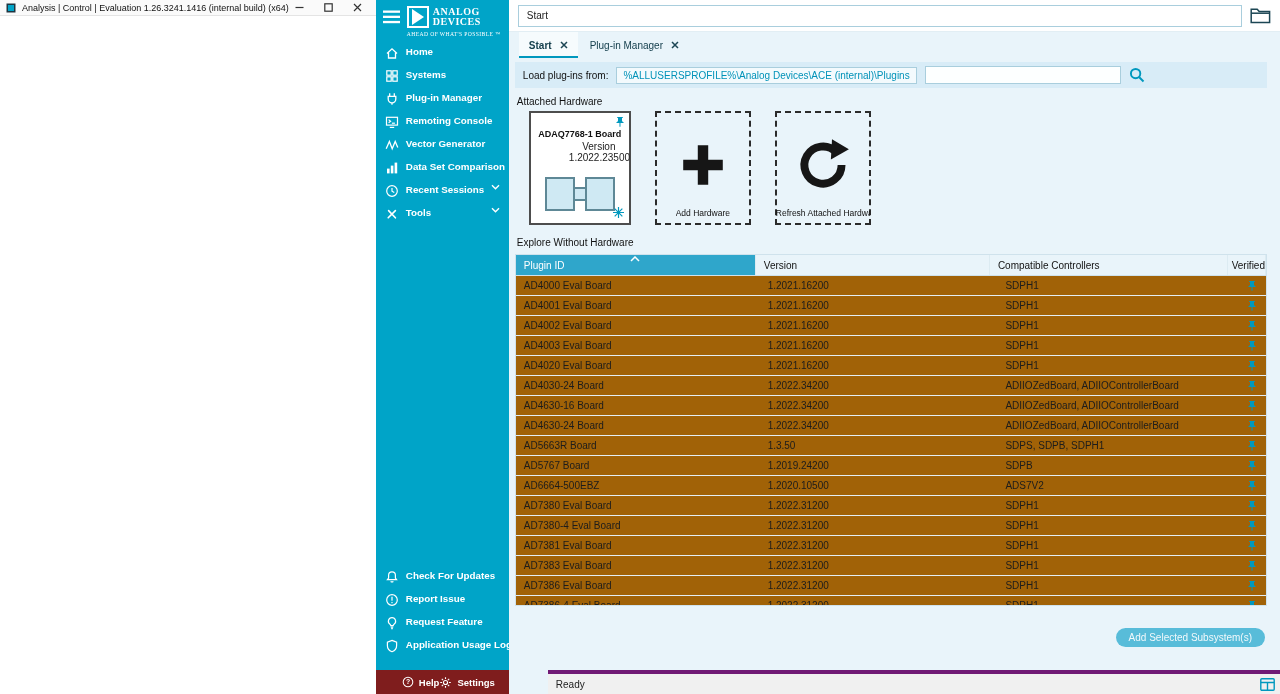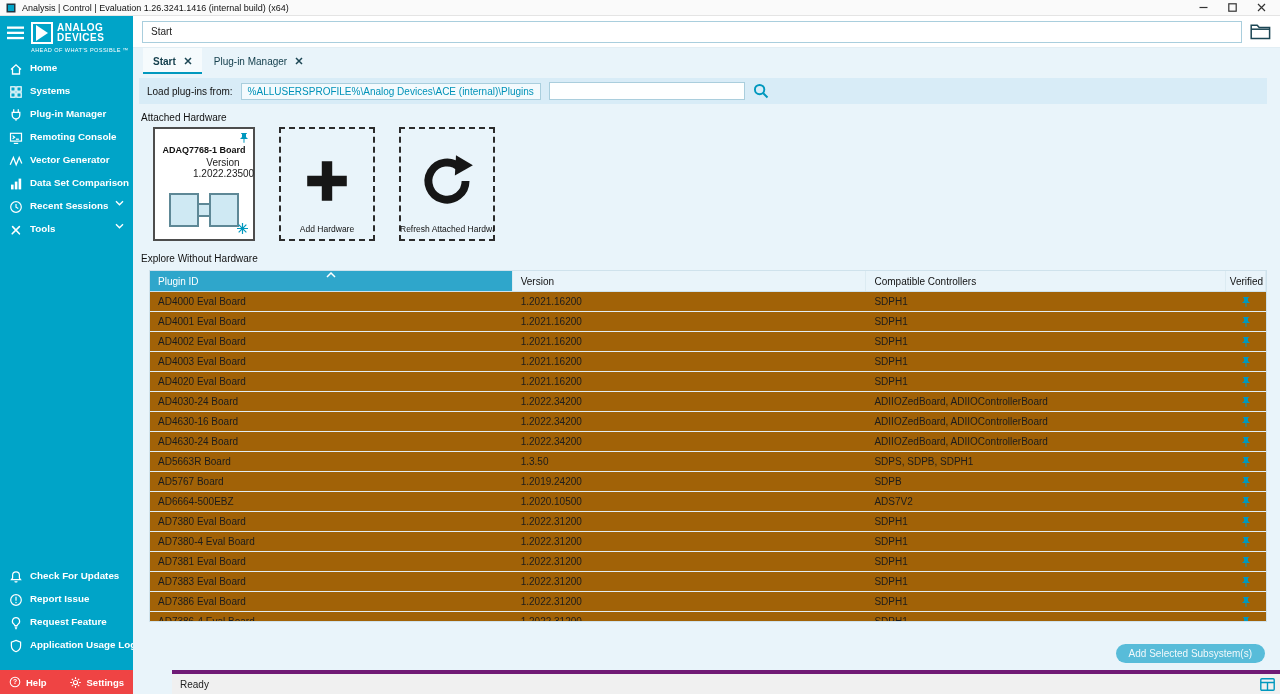--- a/index.html
+++ b/index.html
@@ -1,48 +1,48 @@
 <!DOCTYPE html>
 <html><head>
 <meta charset="utf-8">
 <style>
   * { box-sizing: border-box; margin: 0; padding: 0; }
   html,body { width:1280px; height:694px; overflow:hidden; }
   body { font-family:"Liberation Sans","DejaVu Sans",sans-serif; background:#fff; }
-  .app { width:1280px; height:694px; display:flex; flex-direction:column; overflow:hidden; }
+  .app { width:1280px; height:694px; display:flex; flex-direction:row; overflow:hidden; }
 
   
   .titlebar { flex:0 0 16px; height:16px; background:#fafafa; border-bottom:1px solid #e4e4e4;
               display:flex; align-items:center; gap:6px; padding:0 6px; }
   .title-text { font-size:9px; color:#111; white-space:nowrap; }
   .win-controls { margin-left:auto; display:flex; gap:20px; align-items:center; padding-right:8px; }
   .win-btn { display:flex; align-items:center; cursor:default; }
 
   .main-row { flex:1; display:flex; min-height:0; }
 
   
   .sidebar { flex:0 0 133px; background:#00A4C8; color:#fff; display:flex; flex-direction:column; min-width:0; }
-  .brand-area { display:flex; padding:6px 4px 0 7px; }
+  .brand-area { display:flex; padding:6px 4px 0 7px;font-family:Liberation Serif, serif; }
   .hamburger { margin-top:4px; cursor:pointer; }
   .logo-col { margin-left:7px; }
   .logo-row { display:flex; align-items:center; }
   .logo-box { width:22px; height:22px; border:2px solid #fff; display:flex; align-items:center; margin-right:4px; }
   .logo-tri { width:0; height:0; border-left:12px solid #fff; border-top:8px solid transparent;
               border-bottom:8px solid transparent; margin-left:3px; }
   .logo-text { font-size:10px; font-weight:bold; line-height:10px; letter-spacing:.5px; }
   .tagline { font-size:5.6px; letter-spacing:.4px; margin-top:3px; white-space:nowrap; }
   .nav { margin-top:9px; }
   .nav-item { height:23px; display:flex; align-items:flex-start; gap:7px; padding-left:9px;
               font-size:9.8px; font-weight:bold; cursor:pointer; white-space:nowrap; }
   .nav-item svg { flex:0 0 auto; }
   .chev { margin-left:auto; margin-right:9px; display:flex; }
   .spacer { flex:1; }
   .sidebar-footer { margin-bottom:8px; }
-  .sidebar-bottom { flex:0 0 24px; height:24px; background:#ef4444; display:flex; align-items:center;
-                    justify-content:space-between; padding:0 9px; font-size:9.5px; font-weight:bold; }
+  .sidebar-bottom { flex:0 0 24px; height:24px; background:#7f1d1d; display:flex; align-items:center;
+                    justify-content:space-between; padding:0 26px; font-size:9.5px; font-weight:bold; }
   .sb-group { display:flex; align-items:center; gap:5px; cursor:pointer; }
 
   
   .content-col { flex:1; display:flex; flex-direction:column; min-width:0; background:#E9F4FA; }
   .breadcrumb-row { flex:0 0 32px; background:#fff; border-bottom:1px solid #e2eef4; display:flex;
                     align-items:center; gap:8px; padding:0 9px; }
   .breadcrumb-input { flex:1; height:22px; border:1px solid #a9cedd; background:#fff; font-size:10px;
                       color:#222; display:flex; align-items:center; padding-left:8px; cursor:text; }
   .folder-btn { display:flex; cursor:pointer; }
 
@@ -67,21 +67,21 @@
   .hw-card.dashed { width:96px; height:114px; border:2px dashed #2b2b2b; display:flex; flex-direction:column;
                     align-items:center; padding:8px 2px 5px; }
   .icon-zone { flex:1; display:flex; align-items:center; justify-content:center; }
   .card-pin { position:absolute; top:3px; right:3px; display:flex; }
   .card-title { font-size:9px; font-weight:bold; text-align:center; margin-top:16px; color:#111; }
   .card-version { font-size:10px; text-align:center; color:#222; margin-top:2px;margin-left:38px; }
   .board-diagram { display:flex; justify-content:center; margin-top:8px; }
   .card-burst { position:absolute; bottom:5px; right:5px; display:flex; }
   .card-label { font-size:8.5px; color:#111; text-align:center; white-space:nowrap; overflow:hidden; max-width:94px; }
 
-  .table-wrap { flex:0 0 352px; margin-top:2px; border:1px solid #cfe2ec; background:#fff; overflow:hidden;margin-left:10px; }
+  .table-wrap { flex:0 0 352px; margin-top:2px; border:1px solid #cfe2ec; background:#fff; overflow:hidden; }
   .thead { display:flex; height:21px; background:#E9F4FA; border-bottom:1px solid #cfe2ec; }
   .th { font-size:10px; color:#111; line-height:21px; padding-left:8px; border-right:1px solid #dcebf2;
         position:relative; cursor:pointer; white-space:nowrap; }
   .th-plugin { background:#2FA6CB; color:#fff; }
   .sort-caret { position:absolute; top:1px; left:50%; transform:translateX(-50%); line-height:0; }
   .col-plugin { width:32.5%; } .col-version { width:31.7%; } .col-controllers { width:32.2%; }
   .col-verified { flex:1; padding-left:4px; }
   .tr { display:flex; height:20px; border-bottom:1px solid #e3eef4; background:#a16207; cursor:pointer; }
   .td { font-size:10px; color:#1c1c1c; line-height:19px; padding-left:8px; overflow:hidden; white-space:nowrap; }
   .td-verified { display:flex; align-items:center; justify-content:center; padding-left:0; }

